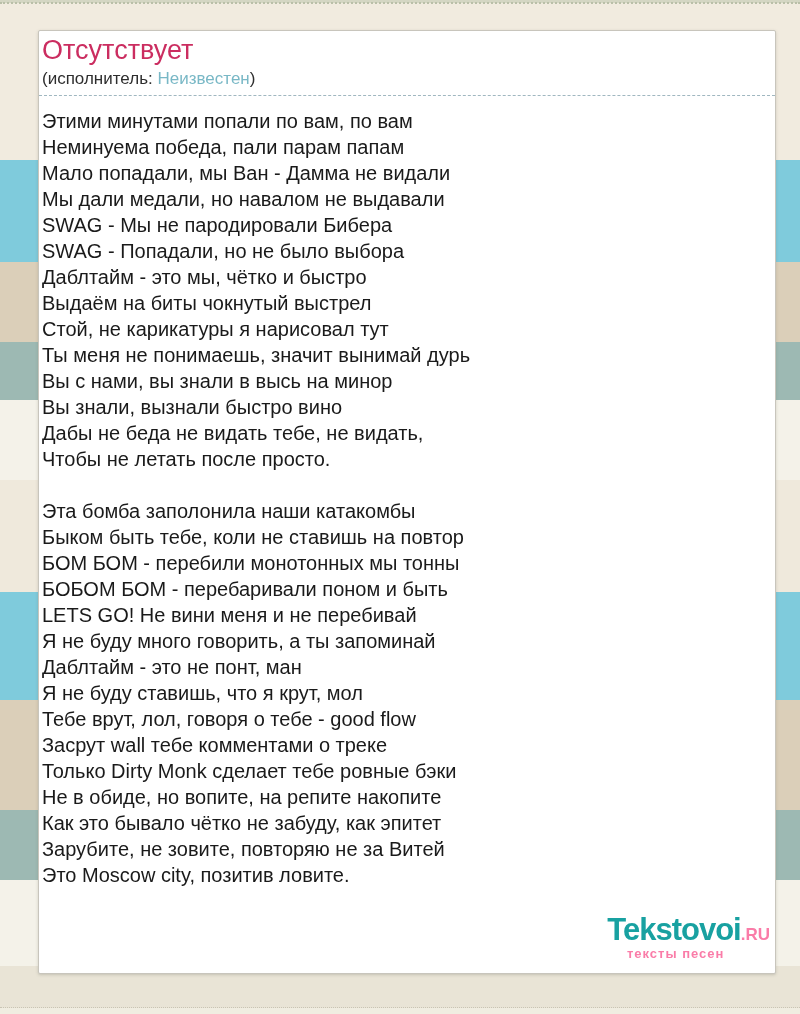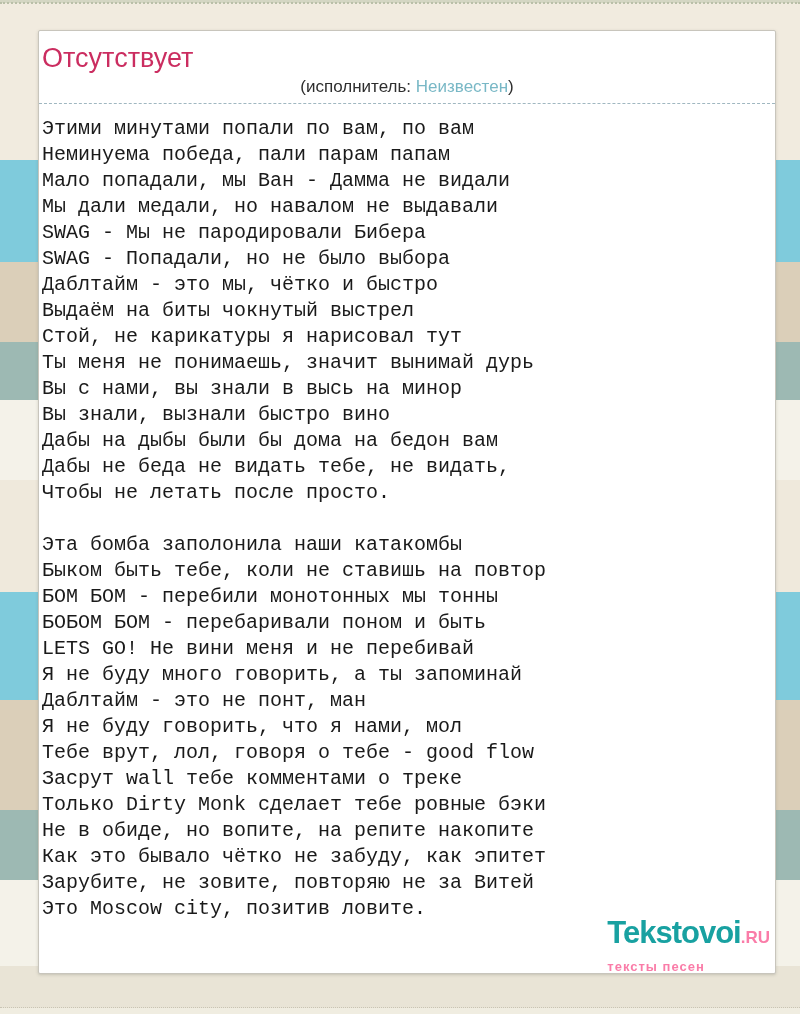--- a/index.html
+++ b/index.html
@@ -40,76 +40,75 @@
   
   .card {
     position: absolute;
     left: 38px; top: 30px;
     width: 738px; height: 944px;
     background: #ffffff;
     border: 1px solid #c8c5bc;
     border-radius: 2px;
     box-shadow: 0 1px 3px rgba(90,90,80,0.25);
     box-sizing: border-box;
-    padding-top: 12px;
+    padding-top: 4px;
   }
 
   .song-title {
     margin: 0;
     padding: 0 3px;
     font-size: 27px;
     line-height: 31px;
     font-weight: normal;
     color: #cb2d60;
   }
   .artist-row {
     margin-top: 2px;
     padding: 0 3px 6px 3px;
     border-bottom: 1px dashed #a0b7c0;
     font-size: 17px;
     line-height: 21px;
     color: #2e2e2e;
-    text-align: center;
   }
   .artist-link {
     color: #79b8c6;
     text-decoration: none;
     cursor: pointer;
   }
 
   .lyrics {
     padding: 12px 3px 0 3px;
     font-size: 20px;
     line-height: 26px;
     color: #1a1a1a;
   }
-  .lyric-line { white-space: pre; font-family: Liberation Mono, monospace; }
+  .lyric-line { white-space: pre; }
   .stanza-gap { height: 26px; }
 
   
   .logo {
     position: absolute;
-    right: 5px; bottom: 0;
-    text-align: left;
+    right: 5px; bottom: 13px;
+    text-align: center;
     cursor: pointer;
     line-height: 1;
   }
   .logo-brand {
     font-size: 31px;
     font-weight: bold;
     letter-spacing: -1px;
     color: #18a1a1;
   }
   .logo-tld {
     font-size: 17px;
     font-weight: bold;
     color: #fa7ca8;
   }
   .logo-tagline {
-    margin-top: 12px;
+    margin-top: 2px;
     margin-right: 26px;
     font-size: 13px;
     font-weight: bold;
     letter-spacing: 1px;
     color: #fa7ca8;
   }
 </style>
 </head>
 <body>
 
@@ -129,34 +128,33 @@
     <div class="lyric-line">Мало попадали, мы Ван - Дамма не видали</div>
     <div class="lyric-line">Мы дали медали, но навалом не выдавали</div>
     <div class="lyric-line">SWAG - Мы не пародировали Бибера</div>
     <div class="lyric-line">SWAG - Попадали, но не было выбора</div>
     <div class="lyric-line">Даблтайм - это мы, чётко и быстро</div>
     <div class="lyric-line">Выдаём на биты чокнутый выстрел</div>
     <div class="lyric-line">Стой, не карикатуры я нарисовал тут</div>
     <div class="lyric-line">Ты меня не понимаешь, значит вынимай дурь</div>
     <div class="lyric-line">Вы с нами, вы знали в высь на минор</div>
     <div class="lyric-line">Вы знали, вызнали быстро вино</div>
-    <div class="lyric-line">Дабы на дыбы были бы дома на бедон вам</div>
     <div class="lyric-line">Дабы не беда не видать тебе, не видать,</div>
     <div class="lyric-line">Чтобы не летать после просто.</div>
 
     <div class="stanza-gap"></div>
 
     <div class="lyric-line">Эта бомба заполонила наши катакомбы</div>
     <div class="lyric-line">Быком быть тебе, коли не ставишь на повтор</div>
     <div class="lyric-line">БОМ БОМ - перебили монотонных мы тонны</div>
     <div class="lyric-line">БОБОМ БОМ - перебаривали поном и быть</div>
     <div class="lyric-line">LETS GO! Не вини меня и не перебивай</div>
     <div class="lyric-line">Я не буду много говорить, а ты запоминай</div>
     <div class="lyric-line">Даблтайм - это не понт, ман</div>
-    <div class="lyric-line">Я не буду говорить, что я нами, мол</div>
+    <div class="lyric-line">Я не буду ставишь, что я крут, мол</div>
     <div class="lyric-line">Тебе врут, лол, говоря о тебе - good flow</div>
     <div class="lyric-line">Засрут wall тебе комментами о треке</div>
     <div class="lyric-line">Только Dirty Monk сделает тебе ровные бэки</div>
     <div class="lyric-line">Не в обиде, но вопите, на репите накопите</div>
     <div class="lyric-line">Как это бывало чётко не забуду, как эпитет</div>
     <div class="lyric-line">Зарубите, не зовите, повторяю не за Витей</div>
     <div class="lyric-line">Это Moscow city, позитив ловите.</div>
   </div>
 
   <div class="logo">

